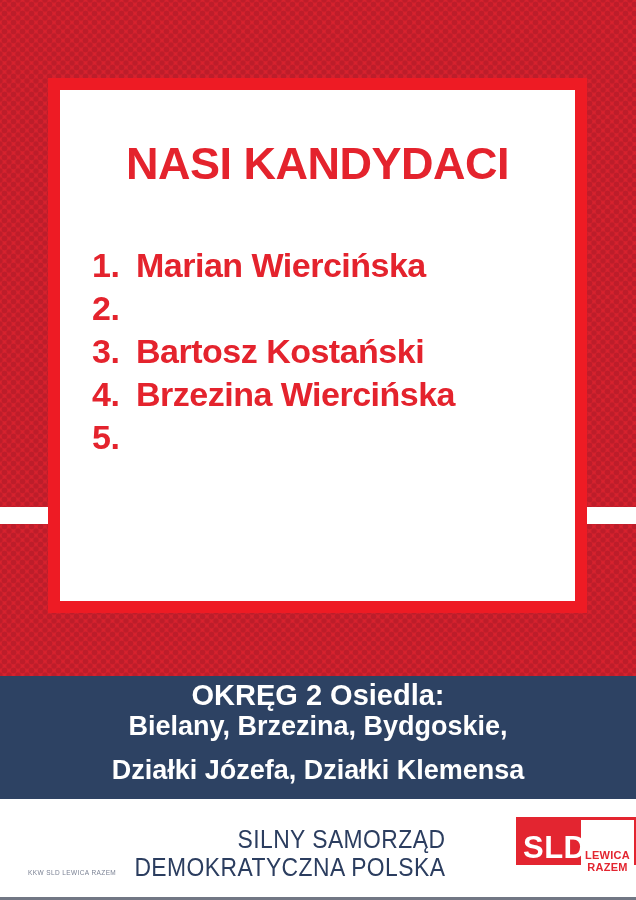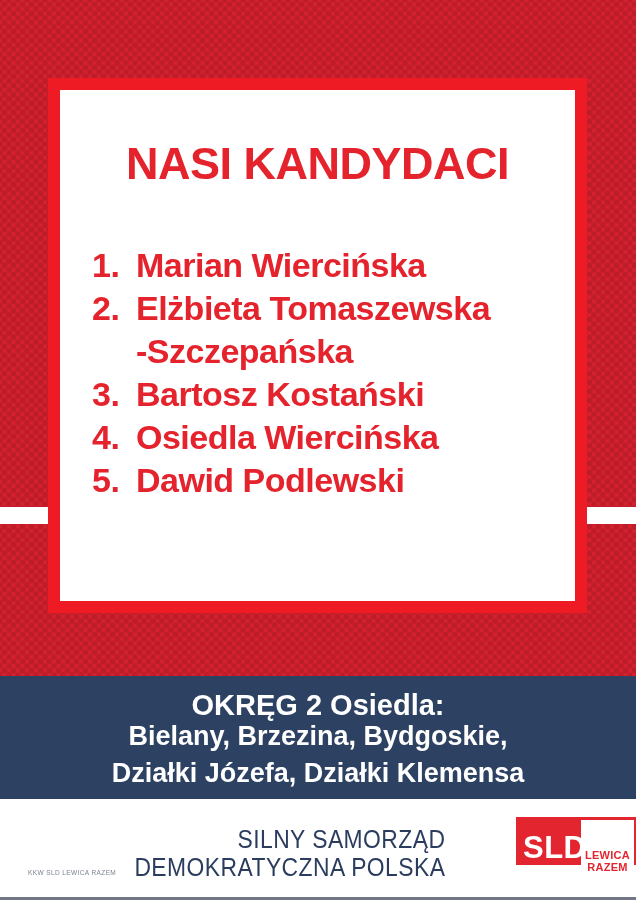--- a/index.html
+++ b/index.html
@@ -37,23 +37,23 @@
   .row{display:flex;align-items:flex-start;
     font-size:34px;line-height:43px;font-weight:bold;
     color:var(--text-red,#e4232d);letter-spacing:-0.5px;}
   .num{flex:0 0 44px;}
   .name{white-space:pre-line;}
   
   .band{
     position:absolute;left:0;top:676px;width:636px;height:123px;
     background:var(--band-navy,#2d4263);color:#ffffff;text-align:center;
   }
-  .band-heading{padding-top:13px;font-size:29px;line-height:32px;font-weight:bold;letter-spacing:0;}
+  .band-heading{padding-top:3px;font-size:29px;line-height:32px;font-weight:bold;letter-spacing:0;}
   .band-line{font-size:27px;line-height:30px;font-weight:bold;}
-  .band-line-2{margin-top:7px;}
+  .band-line-2{margin-top:14px;}
   
   .footer{position:absolute;left:0;top:799px;width:636px;height:98px;background:#ffffff;padding-left:7px;}
   .disclaimer{
     position:absolute;left:28px;top:70px;
     font-size:6.5px;letter-spacing:.4px;color:var(--disclaimer-gray,#7b8294);
   }
   .slogan{
     position:absolute;right:198px;top:26px;text-align:right;
     color:var(--slogan-navy,#2b3d5f);font-size:26px;line-height:28px;font-weight:400;
     letter-spacing:.5px;transform:scaleX(.88);transform-origin:100% 50%;white-space:nowrap;
@@ -82,34 +82,31 @@
 
   <div class="card">
     <h1 class="title">NASI KANDYDACI</h1>
     <div class="list">
       <div class="row">
         <span class="num">1.</span>
         <span class="name">Marian Wiercińska</span>
       </div>
       <div class="row">
         <span class="num">2.</span>
-        <span class="name">Elżbieta Tomaszewska
--Szczepańska</span>
       </div>
       <div class="row">
         <span class="num">3.</span>
         <span class="name">Bartosz Kostański</span>
       </div>
       <div class="row">
         <span class="num">4.</span>
-        <span class="name">Osiedla Wiercińska</span>
+        <span class="name">Brzezina Wiercińska</span>
       </div>
       <div class="row">
         <span class="num">5.</span>
-        <span class="name">Dawid Podlewski</span>
       </div>
     </div>
   </div>
 
   <div class="band">
     <div class="band-heading">OKRĘG 2 Osiedla:</div>
     <div class="band-line">Bielany, Brzezina, Bydgoskie,</div>
     <div class="band-line band-line-2">Działki Józefa, Działki Klemensa</div>
   </div>
 

